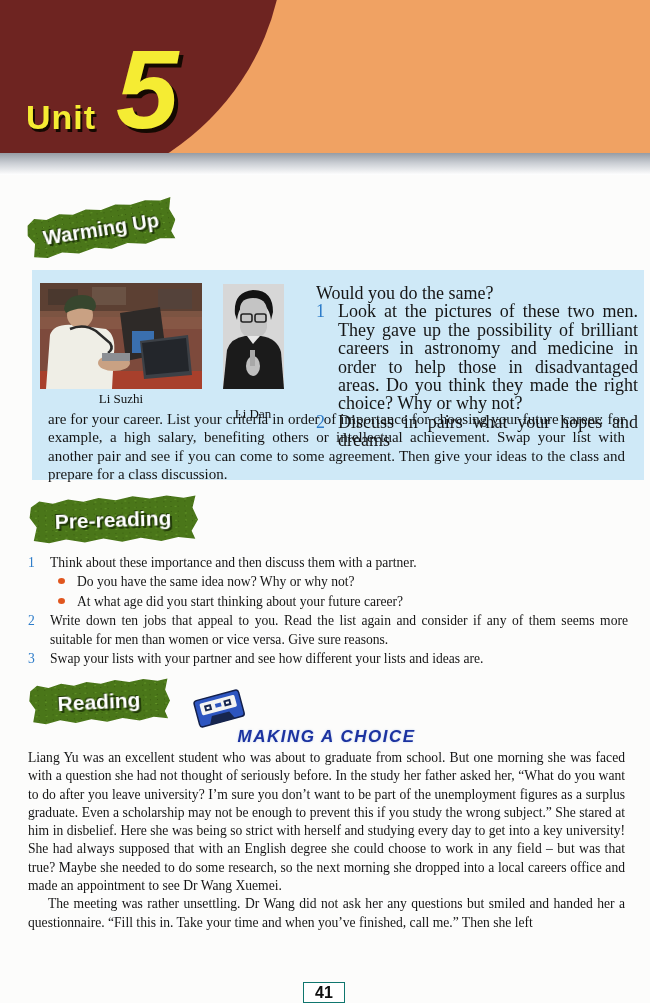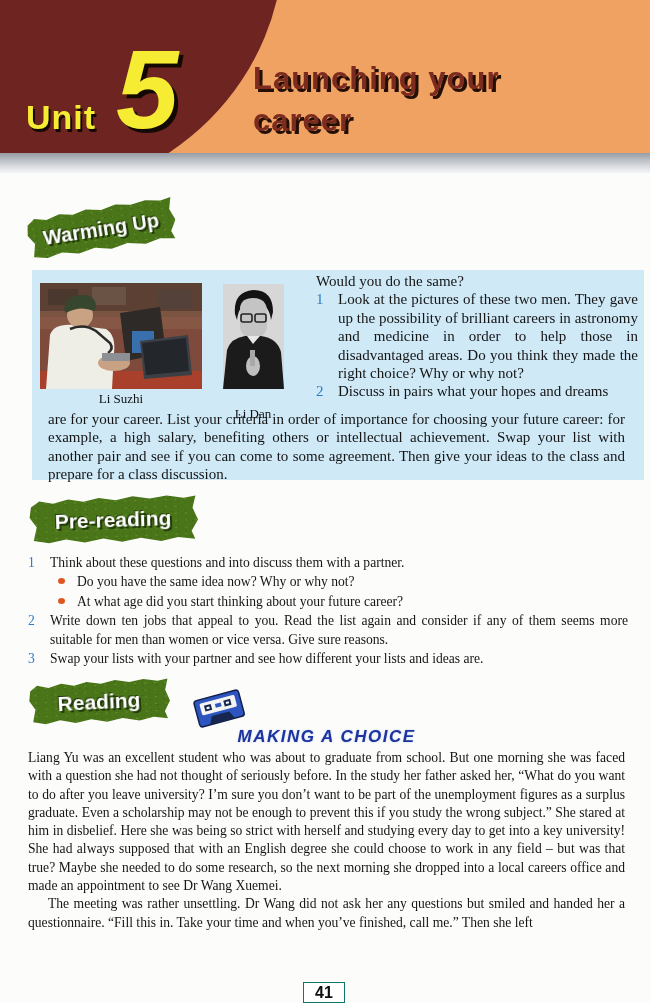--- a/index.html
+++ b/index.html
@@ -41,21 +41,21 @@
 
   
   .blue-panel{position:absolute;left:32px;top:270px;width:612px;height:210px;background:#cfe9f7;}
   .photo{position:absolute;}
   .photo svg{display:block;}
   .photo1{left:40px;top:283px;width:162px;height:106px;}
   .photo2{left:223px;top:284px;width:61px;height:105px;}
   .caption{position:absolute;font-size:13px;color:#101010;text-align:center;}
   .caption1{left:40px;top:391px;width:162px;}
   .caption2{left:203px;top:406px;width:100px;}
-  .wu-col{position:absolute;left:316px;top:272px;width:322px;font-size:15px;line-height:18.4px;}
+  .wu-col{position:absolute;left:316px;top:284px;width:322px;font-size:18px;line-height:18.4px;}
   .wu-intro{margin:0 0 0 0;}
   .li{display:flex;}
   .li .num{flex:0 0 22px;color:#2d7cc9;}
   .li .txt{flex:1;text-align:justify;}
   .wu-cont{position:absolute;left:48px;top:410px;width:577px;font-size:15px;
         line-height:18.4px;text-align:justify;}
 
   
   .pr-list{position:absolute;left:28px;top:553px;width:600px;font-size:13.6px;line-height:19.3px;}
   .bullet-row{display:flex;margin-left:24px;}
@@ -82,24 +82,20 @@
 </style>
 </head>
 <body>
 
 <div class="page">
 
   <div class="header">
     <div class="header-circle"></div>
     <div class="unit-label">Unit</div>
     <div class="unit-number">5</div>
-    <div class="unit-title">
-      <span>Launching your</span>
-      <span>career</span>
-    </div>
   </div>
   <div class="gray-strip"></div>
 
   <div class="banner banner-warming">
     <span>Warming Up</span>
   </div>
 
   <div class="blue-panel"></div>
 
   <div class="photo photo1">
@@ -156,21 +152,21 @@
 
   <div class="wu-cont">are for your career. List your criteria in order of importance for choosing your future career: for example, a high salary, benefiting others or intellectual achievement. Swap your list with another pair and see if you can come to some agreement. Then give your ideas to the class and prepare for a class discussion.</div>
 
   <div class="banner banner-prereading">
     <span>Pre-reading</span>
   </div>
 
   <div class="pr-list">
     <div class="li">
       <span class="num">1</span>
-      <div class="txt"><span>Think about these questions and into discuss them with a partner.</span></div>
+      <div class="txt"><span>Think about these importance and then discuss them with a partner.</span></div>
     </div>
     <div class="bullet-row">
       <span class="bullet-dot"></span>
       <div class="bullet-txt">Do you have the same idea now? Why or why not?</div>
     </div>
     <div class="bullet-row">
       <span class="bullet-dot"></span>
       <div class="bullet-txt">At what age did you start thinking about your future career?</div>
     </div>
     <div class="li">

